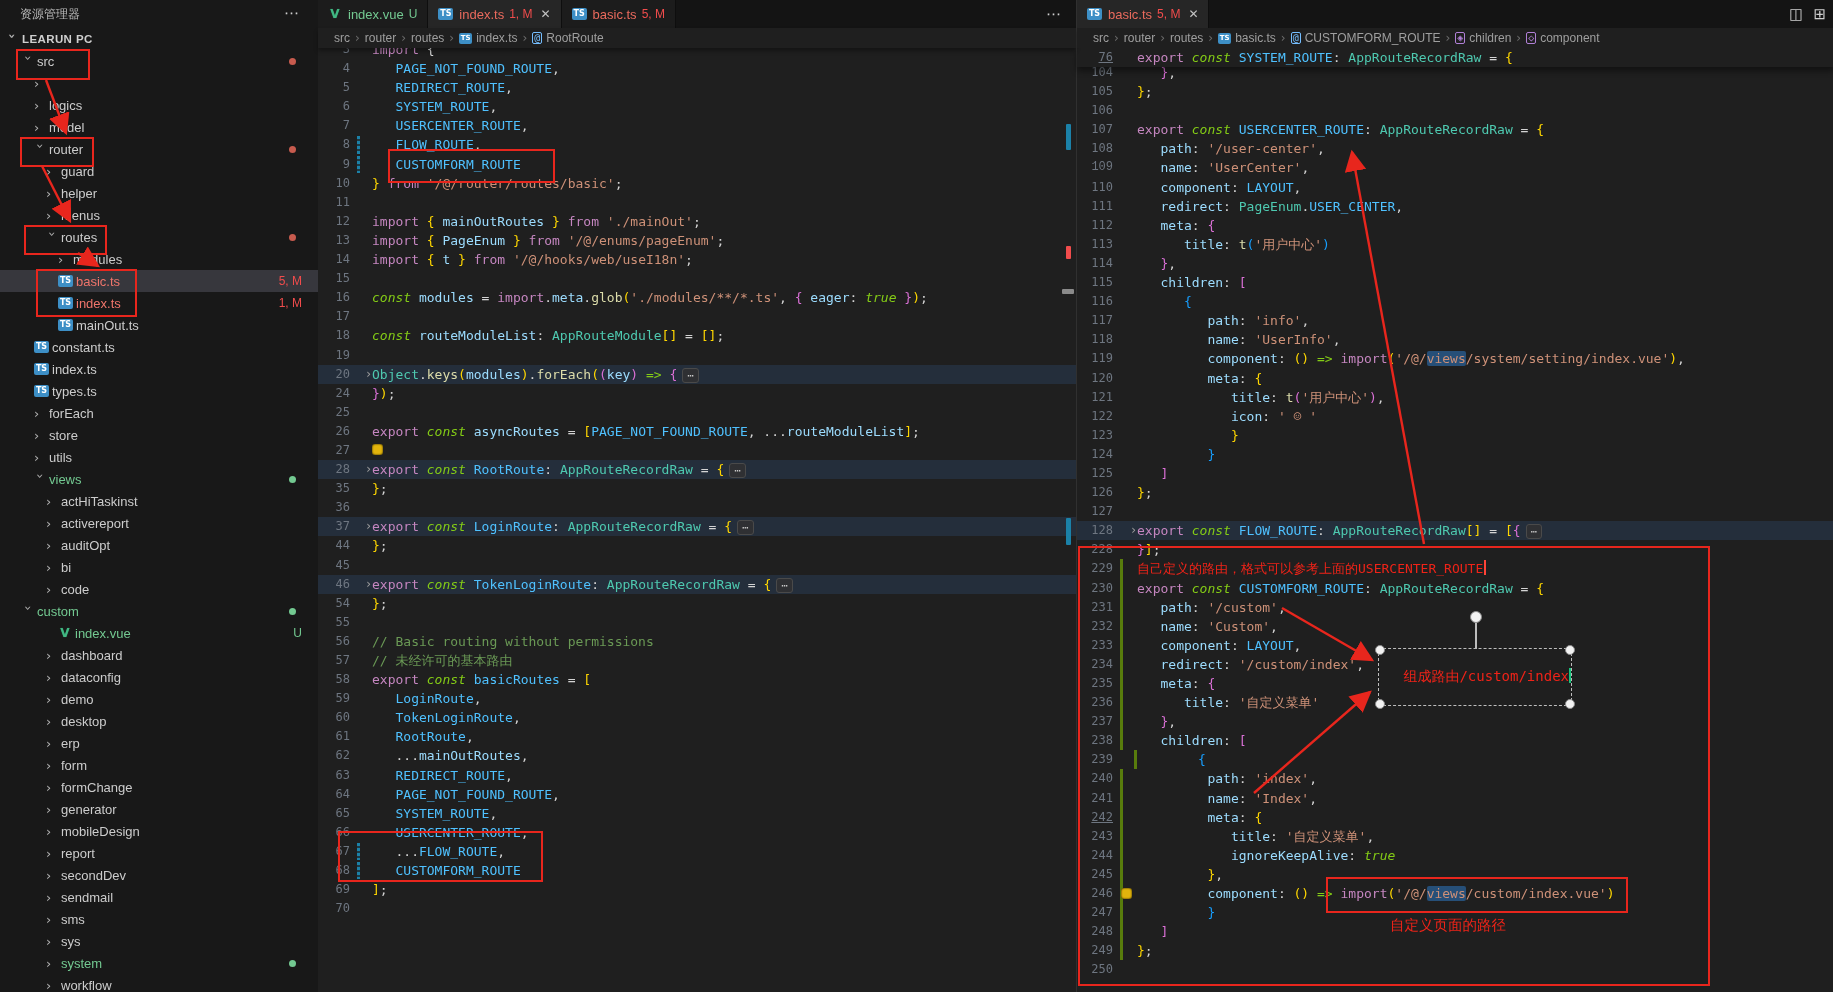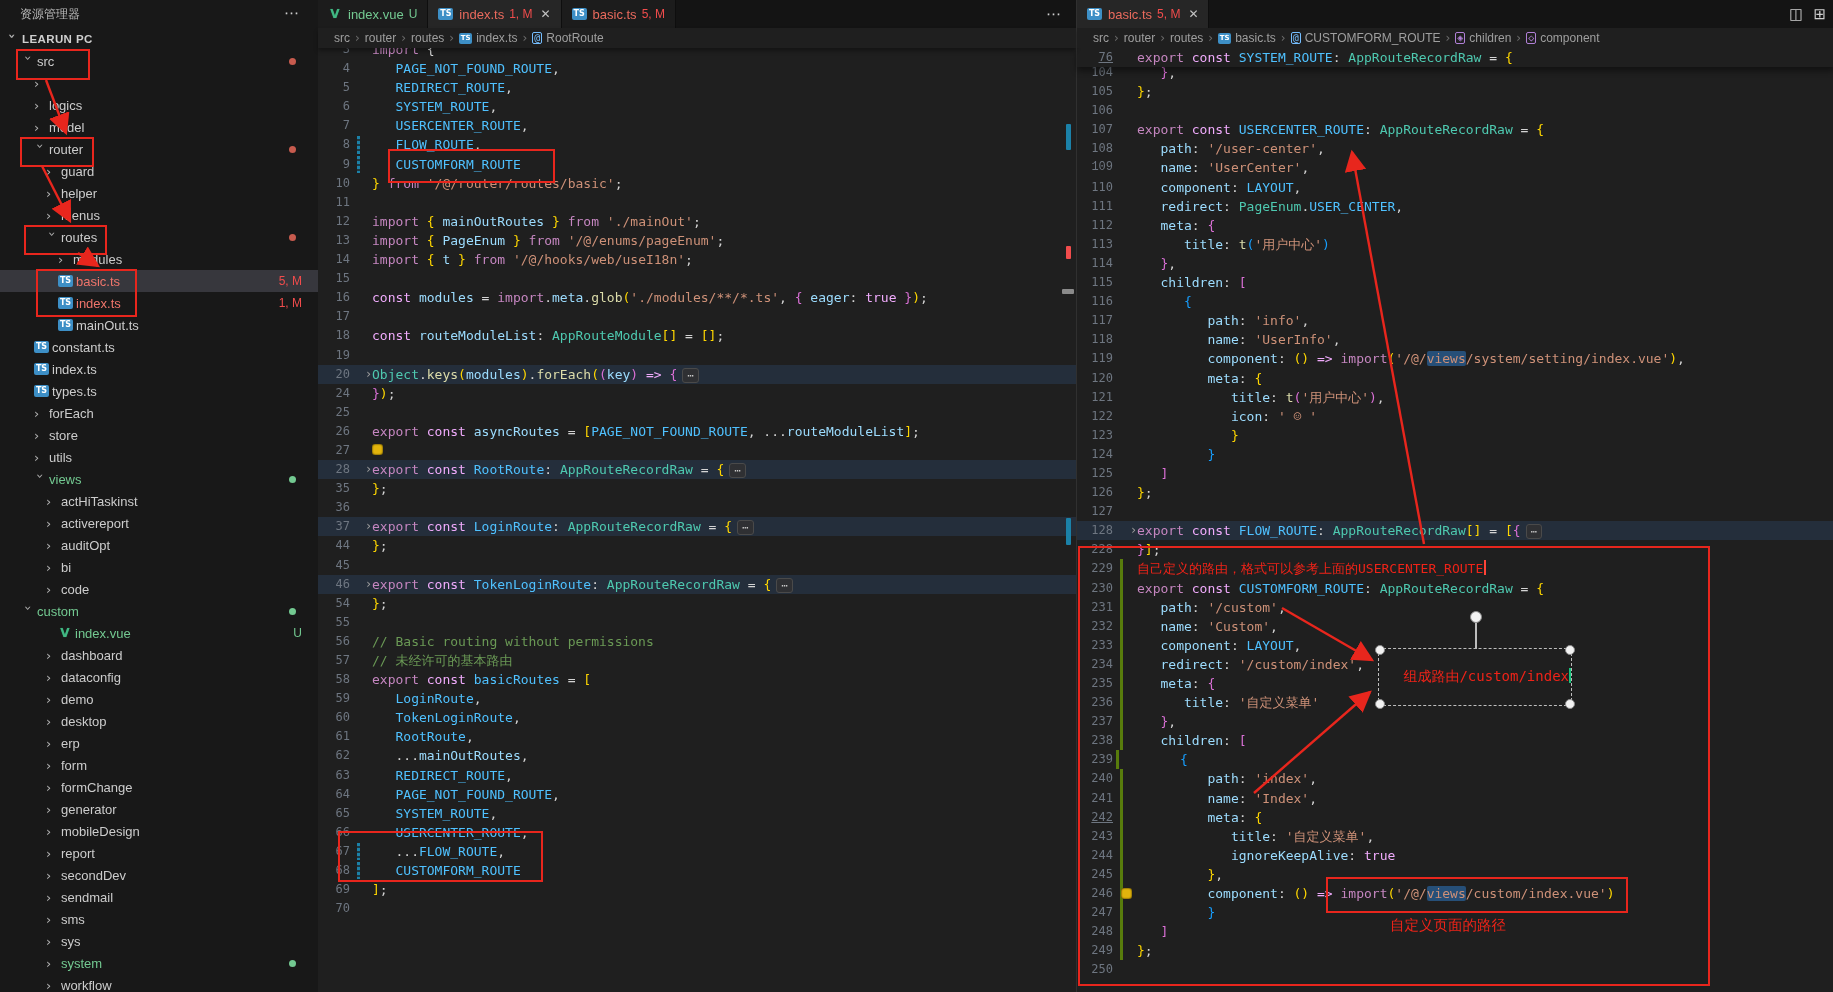--- a/index.html
+++ b/index.html
@@ -66,21 +66,21 @@
   .crow.hl{background:rgba(56,101,158,.22);}
   .ln{text-align:right;color:#6e7681;font:12px/19.1px "DejaVu Sans Mono",monospace;flex:none;}
   .glyph{flex:none;position:relative;}
   .changebar{position:absolute;left:1px;top:1px;bottom:1px;width:3px;background:
      repeating-linear-gradient(180deg,#1b81a8 0 3px,rgba(27,129,168,.25) 3px 5px);}
   .addbar{position:absolute;left:1px;top:0;bottom:0;width:3px;background:#587c0c;}
   .foldchev{position:absolute;right:1px;top:0;color:#9d9d9d;font-size:12px;line-height:19px;font-family:"DejaVu Sans",sans-serif;}
   .bulb{position:absolute;left:2px;top:4px;width:11px;height:11px;border-radius:3px;background:#e2b40c;
     box-shadow:0 0 2px #000 inset;}
   .ct{margin:0;font:13px/19.1px "DejaVu Sans Mono",monospace;white-space:pre;color:#d4d4d4;}
-  .tok-k{color:#c586c0;} .tok-d{color:#f0abfc;} .tok-v{color:#9cdcfe;} .tok-V{color:#4fc1ff;}
+  .tok-k{color:#c586c0;} .tok-d{color:#84cc16;font-style:italic;} .tok-v{color:#9cdcfe;} .tok-V{color:#4fc1ff;}
   .tok-t{color:#4ec9b0;} .tok-s{color:#ce9178;} .tok-f{color:#dcdcaa;} .tok-c{color:#6a9955;}
   .tok-p{color:#d4d4d4;} .tok-g1{color:#ffd700;} .tok-g2{color:#da70d6;} .tok-g3{color:#179fff;}
   .tok-hl{color:#ce9178;background:#264f78;border-radius:2px;}
   .tok-r{color:#ef2318;}
   .foldbadge{display:inline-block;color:#c8c8c8;background:#2f3033;border:1px solid #4a4a4a;border-radius:3px;
     padding:0 4px;margin-left:5px;font-size:11px;line-height:13px;}
   .redcursor{display:inline-block;width:2px;height:15px;background:#ff4438;vertical-align:-2px;margin-left:1px;}
   #sticky{position:absolute;left:0;top:48px;right:0;height:19.1px;background:#1f1f1f;z-index:5;
     box-shadow:0 4px 6px rgba(0,0,0,.45);display:flex;}
   
@@ -883,21 +883,21 @@
           <pre class="ct"><span class="tok-g2">   }</span><span class="tok-p">,</span></pre>
         </div>
         <div class="crow">
           <span class="ln" style="width: 36px; padding-right: 6px;">238</span>
           <span class="glyph" style="width: 18px;">
             <span class="addbar"></span>
           </span>
           <pre class="ct"><span class="tok-v">   children</span><span class="tok-p">: </span><span class="tok-g2">[</span></pre>
         </div>
         <div class="crow">
-          <span class="ln" style="width: 36px; padding-right: 2px;">239</span>
+          <span class="ln" style="width: 36px; padding-right: 20px;">239</span>
           <span class="glyph" style="width: 18px;">
             <span class="addbar"></span>
           </span>
           <pre class="ct"><span class="tok-g3">      {</span></pre>
         </div>
         <div class="crow">
           <span class="ln" style="width: 36px; padding-right: 6px;">240</span>
           <span class="glyph" style="width: 18px;">
             <span class="addbar"></span>
           </span>

